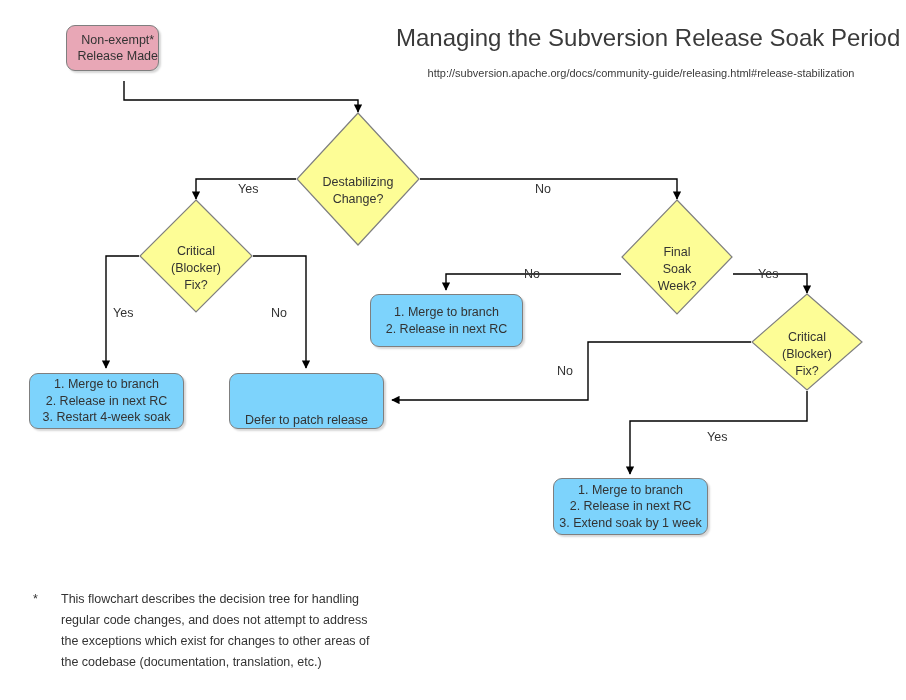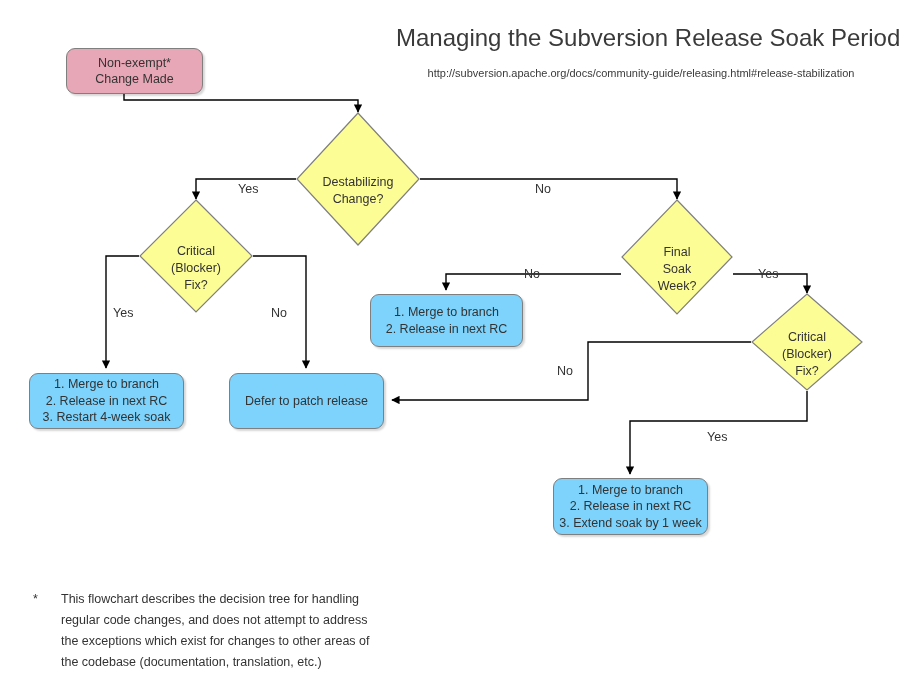--- a/index.html
+++ b/index.html
@@ -158,24 +158,24 @@
 
   <div class="edge-label" style="left:238px; top:182px;">Yes</div>
   <div class="edge-label" style="left:535px; top:182px;">No</div>
   <div class="edge-label" style="left:113px; top:306px;">Yes</div>
   <div class="edge-label" style="left:271px; top:306px;">No</div>
   <div class="edge-label" style="left:524px; top:267px;">No</div>
   <div class="edge-label" style="left:758px; top:267px;">Yes</div>
   <div class="edge-label" style="left:557px; top:364px;">No</div>
   <div class="edge-label" style="left:707px; top:430px;">Yes</div>
 
-  <div class="node box pink" style="left:66px; top:48px; width:137px; height:46px;">
+  <div class="node box pink" style="left:66px; top:25px; width:93px; height:46px;justify-content:flex-end;">
     <div>
       <div>Non-exempt*</div>
-      <div>Change Made</div>
+      <div>Release Made</div>
     </div>
   </div>
 
   <div class="diamond-wrap" style="left:296px; top:112px; width:124px; height:134px;">
     <svg width="124" height="134" viewBox="0 0 124 134">
       <polygon points="62,1 123,67 62,133 1,67" fill="#fdfd96" stroke="#7f7f7f" stroke-width="1.2"></polygon>
     </svg>
     <div class="diamond-label">
       <div>
         <div>Destabilizing</div>
@@ -224,21 +224,21 @@
   </div>
 
   <div class="node box green" style="left:29px; top:373px; width:155px; height:56px;">
     <div>
       <div>1. Merge to branch</div>
       <div>2. Release in next RC</div>
       <div>3. Restart 4-week soak</div>
     </div>
   </div>
 
-  <div class="node box green" style="left:229px; top:373px; width:155px; height:56px;">
+  <div class="node box green" style="left:229px; top:373px; width:155px; height:56px;align-items:flex-end;">
     <div>
       <div>Defer to patch release</div>
     </div>
   </div>
 
   <div class="node box green" style="left:370px; top:294px; width:153px; height:53px;">
     <div>
       <div>1. Merge to branch</div>
       <div>2. Release in next RC</div>
     </div>

